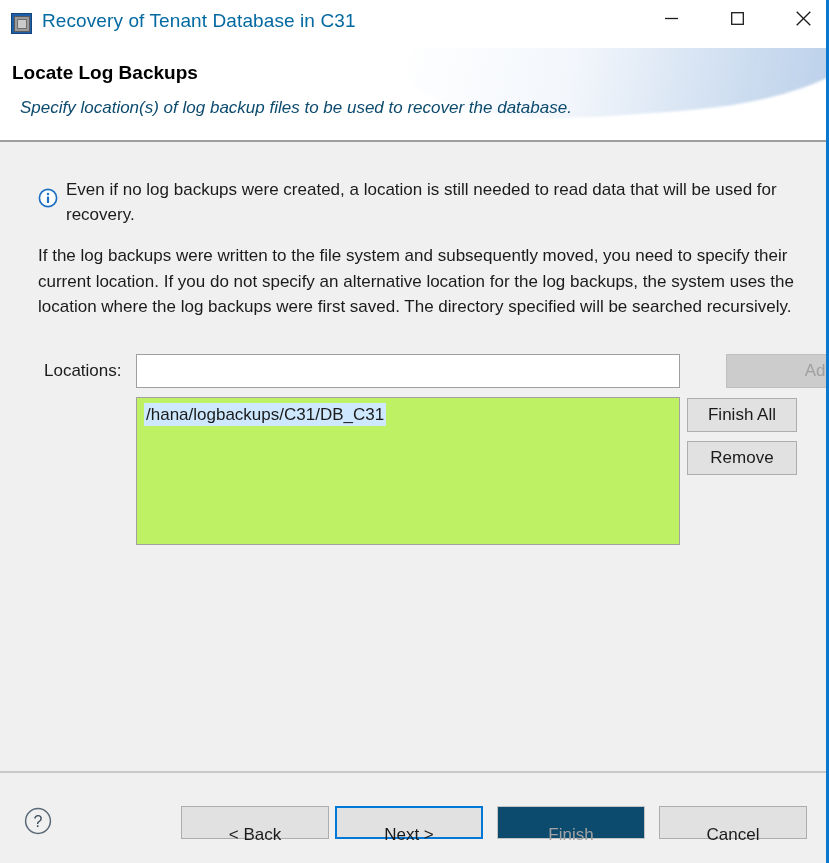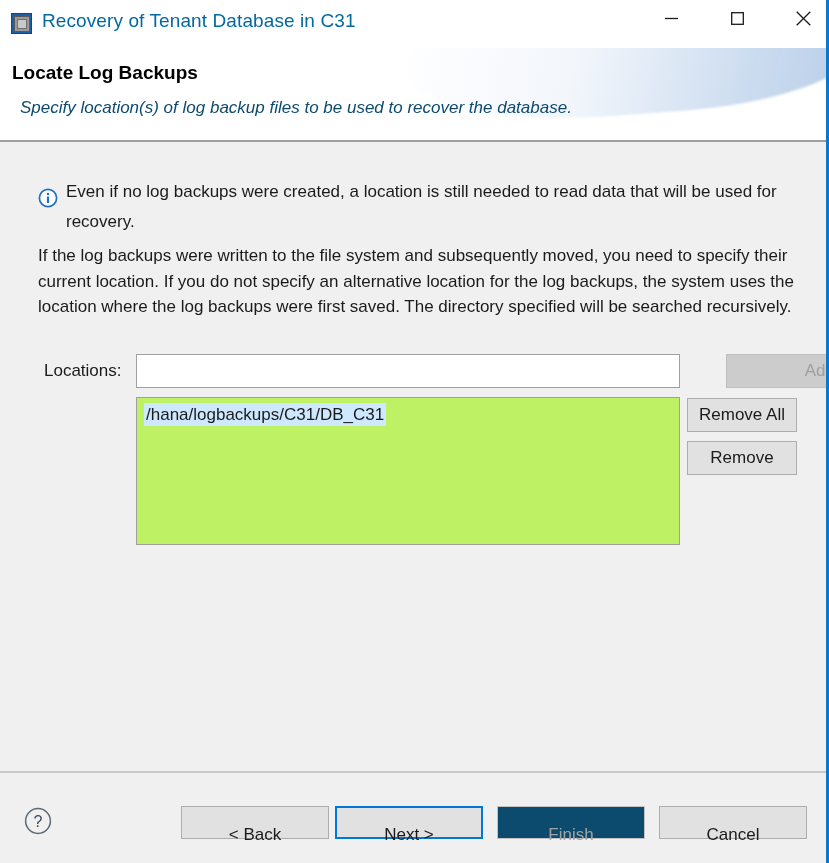--- a/index.html
+++ b/index.html
@@ -124,21 +124,21 @@
     width: 760px;
   }
   #info-icon {
     position: absolute;
     left: 0; top: 11px;
     width: 20px; height: 20px;
   }
   #info-text {
     margin-left: 28px;
     font-size: 17px;
-    line-height: 30px;
+    line-height: 25px;
     color: #1b1b1b;
   }
 
   #para-text {
     position: absolute;
     left: 38px; top: 101px;
     width: 760px;
     font-size: 17px;
     line-height: 25.5px;
     color: #1b1b1b;
@@ -332,21 +332,21 @@
 
     <div id="loc-label">Locations:</div>
 
     <input id="loc-input" type="text" value="" style="">
 
     <div id="loc-list">
       <div><span class="list-item selected">/hana/logbackups/C31/DB_C31</span></div>
     </div>
 
     <button class="sidebtn disabled" id="btn-add">Add</button>
-    <button class="sidebtn" id="btn-remove-all">Remove All</button>
+    <button class="sidebtn" id="btn-remove-all">Finish All</button>
     <button class="sidebtn" id="btn-remove">Remove</button>
   </div>
 
   <div id="footer-sep"></div>
   <div id="footer">
 
     <span id="help-icon">
       <svg width="28" height="28" viewBox="0 0 28 28">
         <circle cx="14" cy="14" r="12.4" fill="#f0f0f0" stroke="#5b6a78" stroke-width="1.5"></circle>
         <text x="14" y="20.2" text-anchor="middle" font-family="Liberation Sans, sans-serif" font-size="16" fill="#3d4c5a">?</text>

